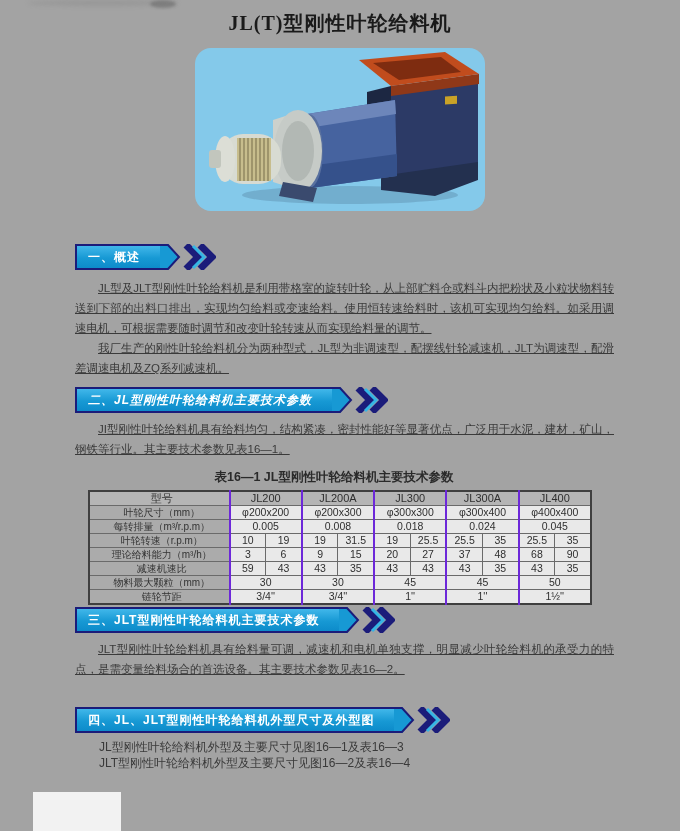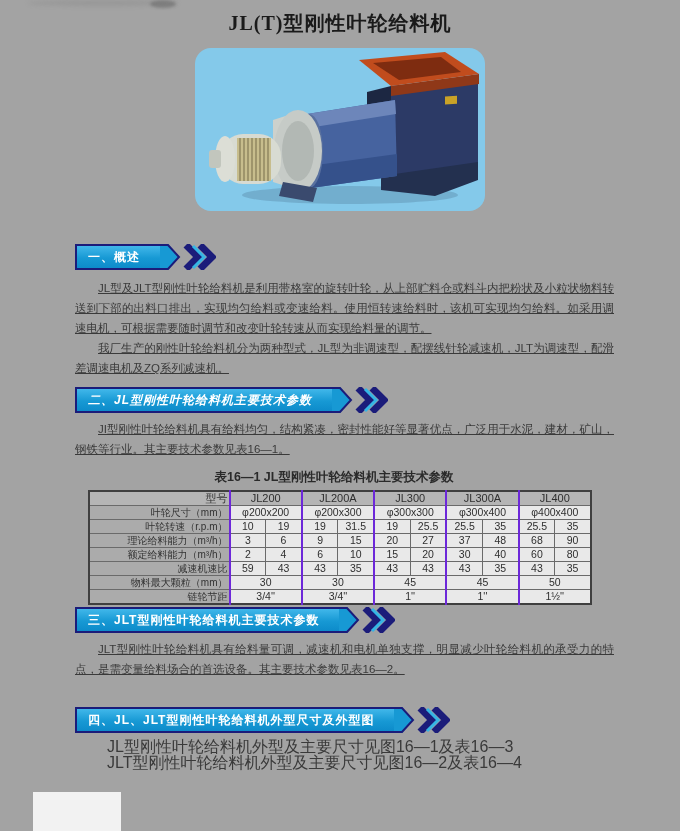--- a/index.html
+++ b/index.html
@@ -50,28 +50,28 @@
   }
   table.spec{
     margin:4px 0 0 88px;border-collapse:collapse;table-layout:fixed;
     width:504px;border:2px solid #3f3f3f;
   }
   table.spec td{
     border:1px solid #6a6a6a;height:13px;font-size:10.5px;line-height:13px;
     text-align:center;padding:0 1px;color:#2f2f2f;overflow:hidden;white-space:nowrap;
   }
   table.spec td.lbl{
-    background:#ababab;text-align:right;padding-left:6px;font-size:10px;color:#333;
+    background:#ababab;text-align:center;padding-left:6px;font-size:10px;color:#333;
   }
   table.spec tr.head td{background:#b5b5b5;font-size:11px;}
   table.spec td.val{background:#e9e9e9;}
   table.spec td.gstart{border-left:2px solid #6d28d9;}
   
   .note{
-    margin:0 66px 0 75px;font-size:16px;line-height:16px;color:#3a3a3a;text-indent:2em;
+    margin:0 66px 0 75px;font-size:12px;line-height:16px;color:#3a3a3a;text-indent:2em;
   }
   .mt33{margin-top:33px;} .mt9{margin-top:9px;font-style:italic;} .mt13{margin-top:2px;} .mt14{margin-top:28px;}
   .mt6{margin-top:6px;} .mt0{margin-top:0;}
 </style>
 </head>
 <body>
 
 <div class="page">
 
   <div class="artifact-top"></div>
@@ -165,20 +165,28 @@
         </tr>
         <tr>
           <td class="lbl">叶轮尺寸（mm）</td>
           <td class="val gstart" colspan="2">φ200x200</td>
           <td class="val gstart" colspan="2">φ200x300</td>
           <td class="val gstart" colspan="2">φ300x300</td>
           <td class="val gstart" colspan="2">φ300x400</td>
           <td class="val gstart" colspan="2">φ400x400</td>
         </tr>
         <tr>
+          <td class="lbl">每转排量（m³/r.p.m）</td>
+          <td class="val gstart" colspan="2">0.005</td>
+          <td class="val gstart" colspan="2">0.008</td>
+          <td class="val gstart" colspan="2">0.018</td>
+          <td class="val gstart" colspan="2">0.024</td>
+          <td class="val gstart" colspan="2">0.045</td>
+        </tr>
+        <tr>
           <td class="lbl">叶轮转速（r.p.m）</td>
           <td class="val gstart">10</td>
           <td class="val">19</td>
           <td class="val gstart">19</td>
           <td class="val">31.5</td>
           <td class="val gstart">19</td>
           <td class="val">25.5</td>
           <td class="val gstart">25.5</td>
           <td class="val">35</td>
           <td class="val gstart">25.5</td>
@@ -191,33 +199,20 @@
           <td class="val gstart">9</td>
           <td class="val">15</td>
           <td class="val gstart">20</td>
           <td class="val">27</td>
           <td class="val gstart">37</td>
           <td class="val">48</td>
           <td class="val gstart">68</td>
           <td class="val">90</td>
         </tr>
         <tr>
-          <td class="lbl">额定给料能力（m³/h）</td>
-          <td class="val gstart">2</td>
-          <td class="val">4</td>
-          <td class="val gstart">6</td>
-          <td class="val">10</td>
-          <td class="val gstart">15</td>
-          <td class="val">20</td>
-          <td class="val gstart">30</td>
-          <td class="val">40</td>
-          <td class="val gstart">60</td>
-          <td class="val">80</td>
-        </tr>
-        <tr>
           <td class="lbl">减速机速比</td>
           <td class="val gstart">59</td>
           <td class="val">43</td>
           <td class="val gstart">43</td>
           <td class="val">35</td>
           <td class="val gstart">43</td>
           <td class="val">43</td>
           <td class="val gstart">43</td>
           <td class="val">35</td>
           <td class="val gstart">43</td>

